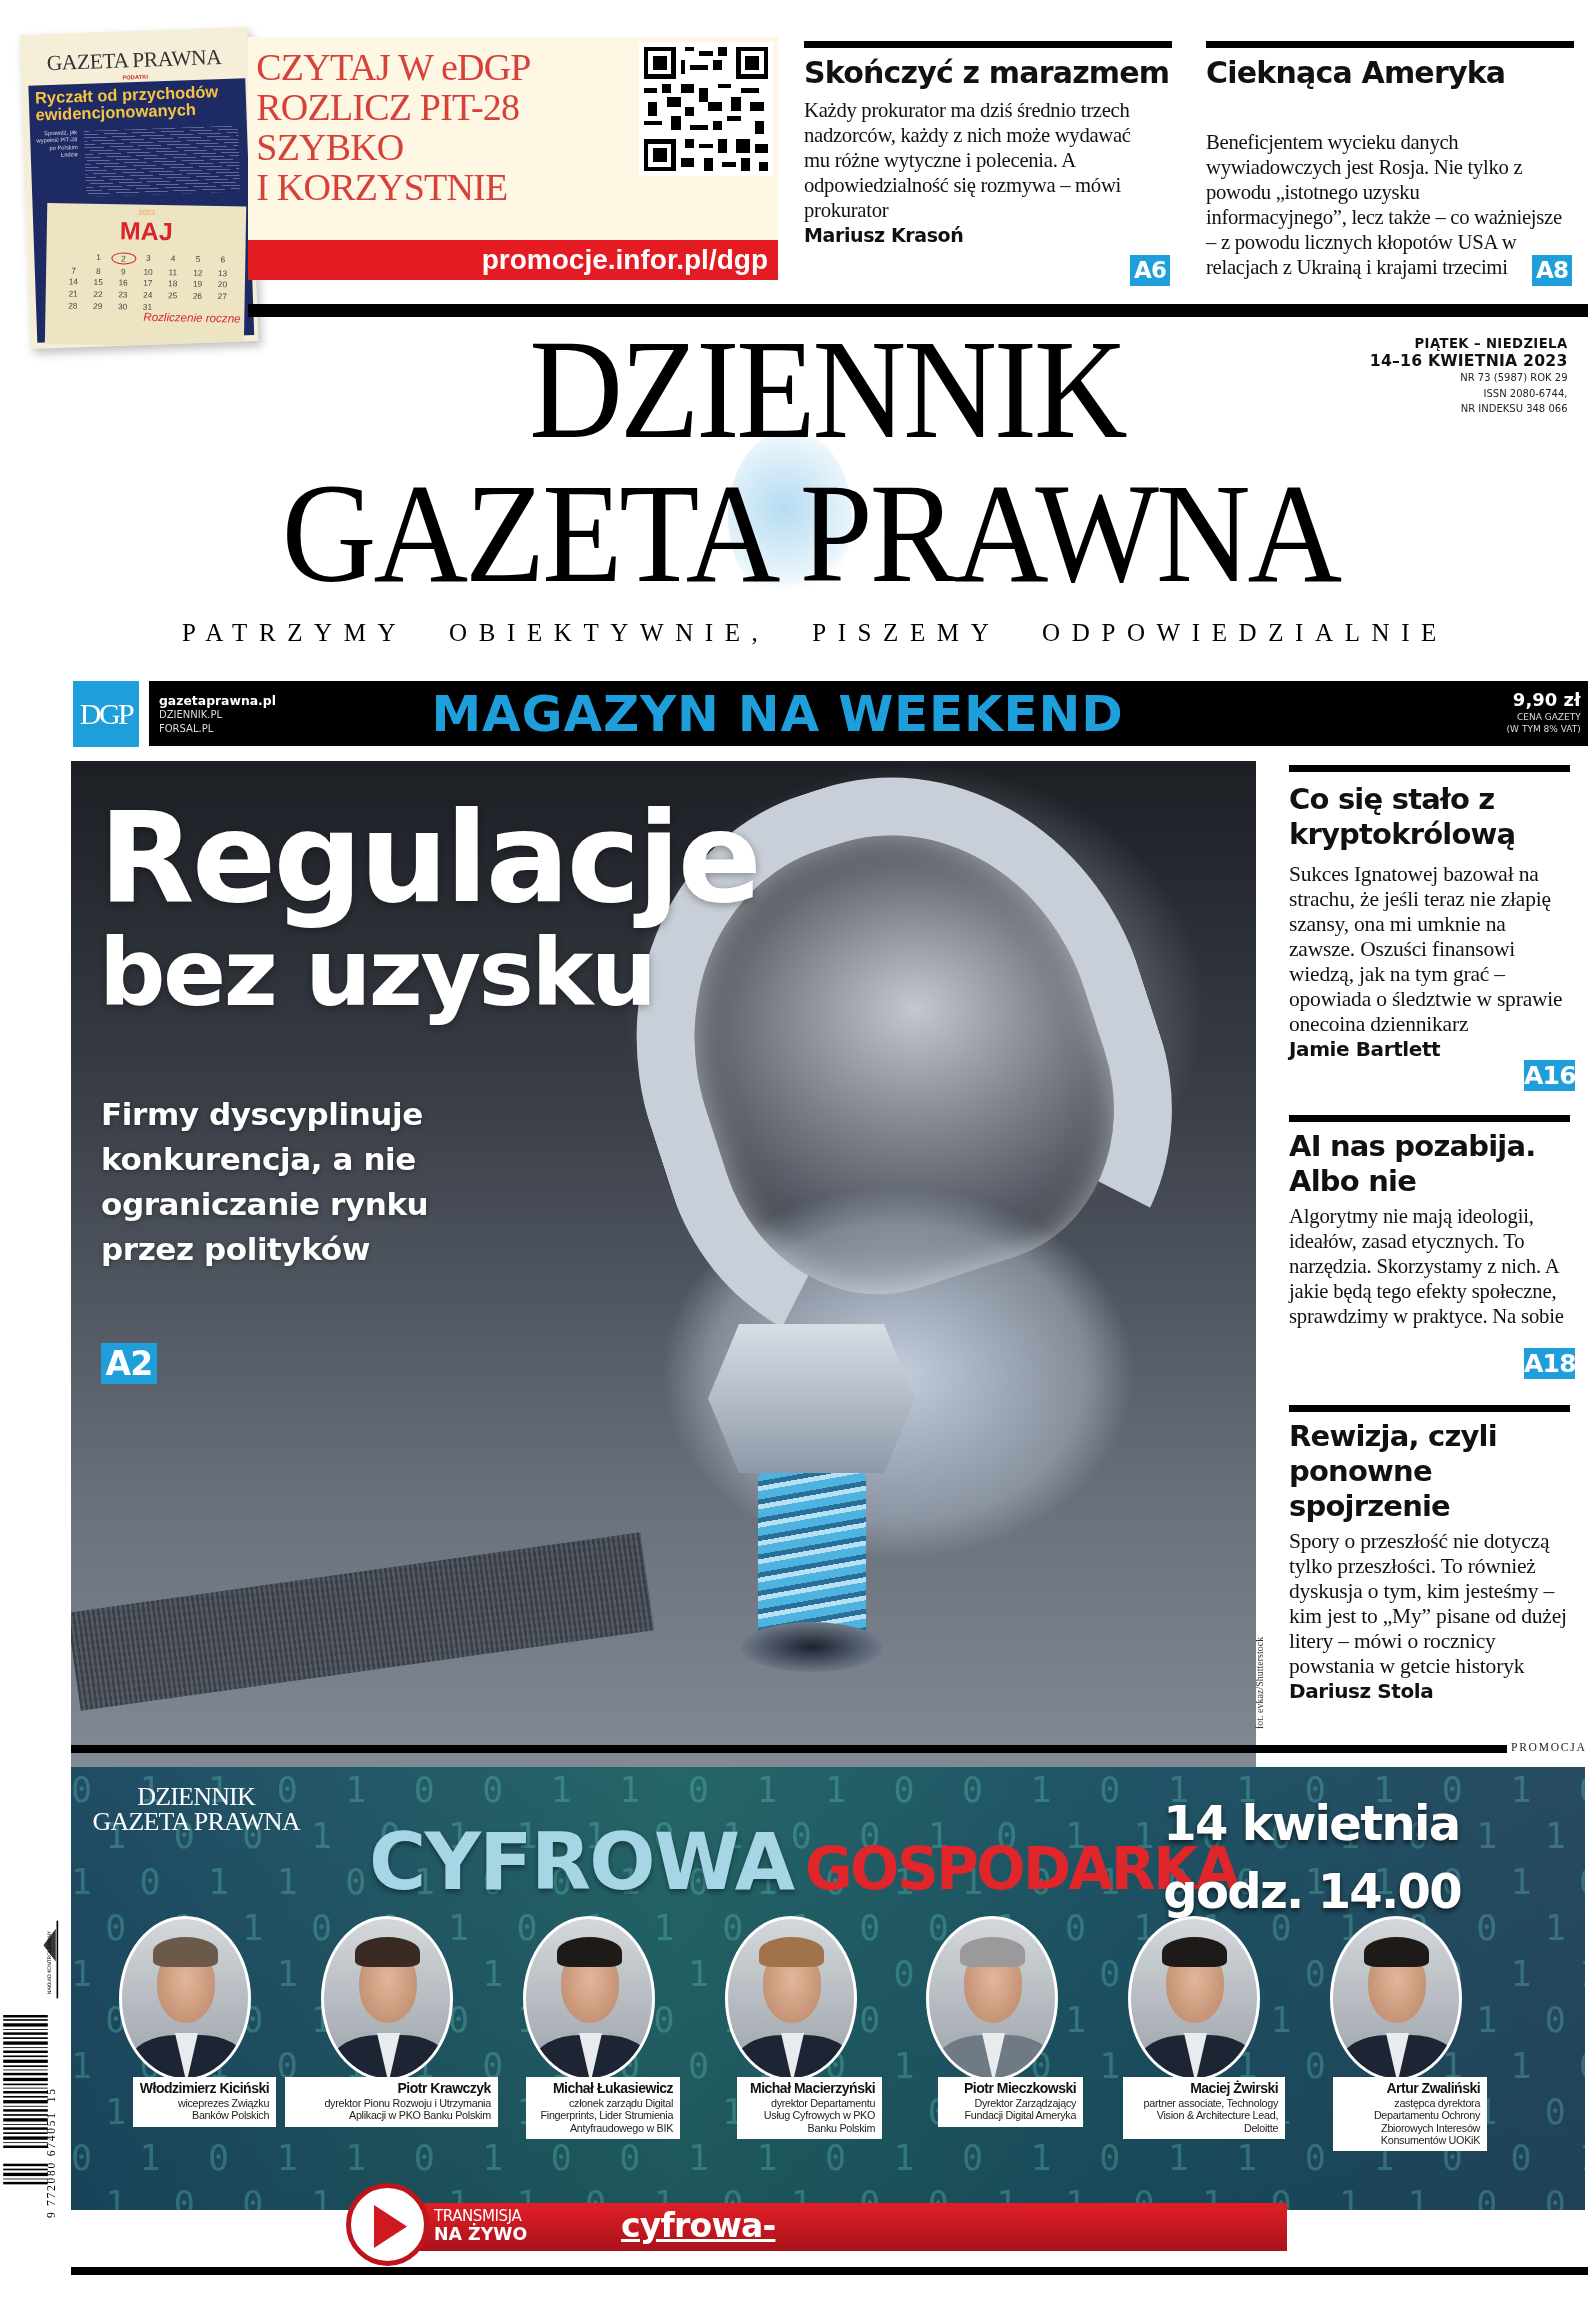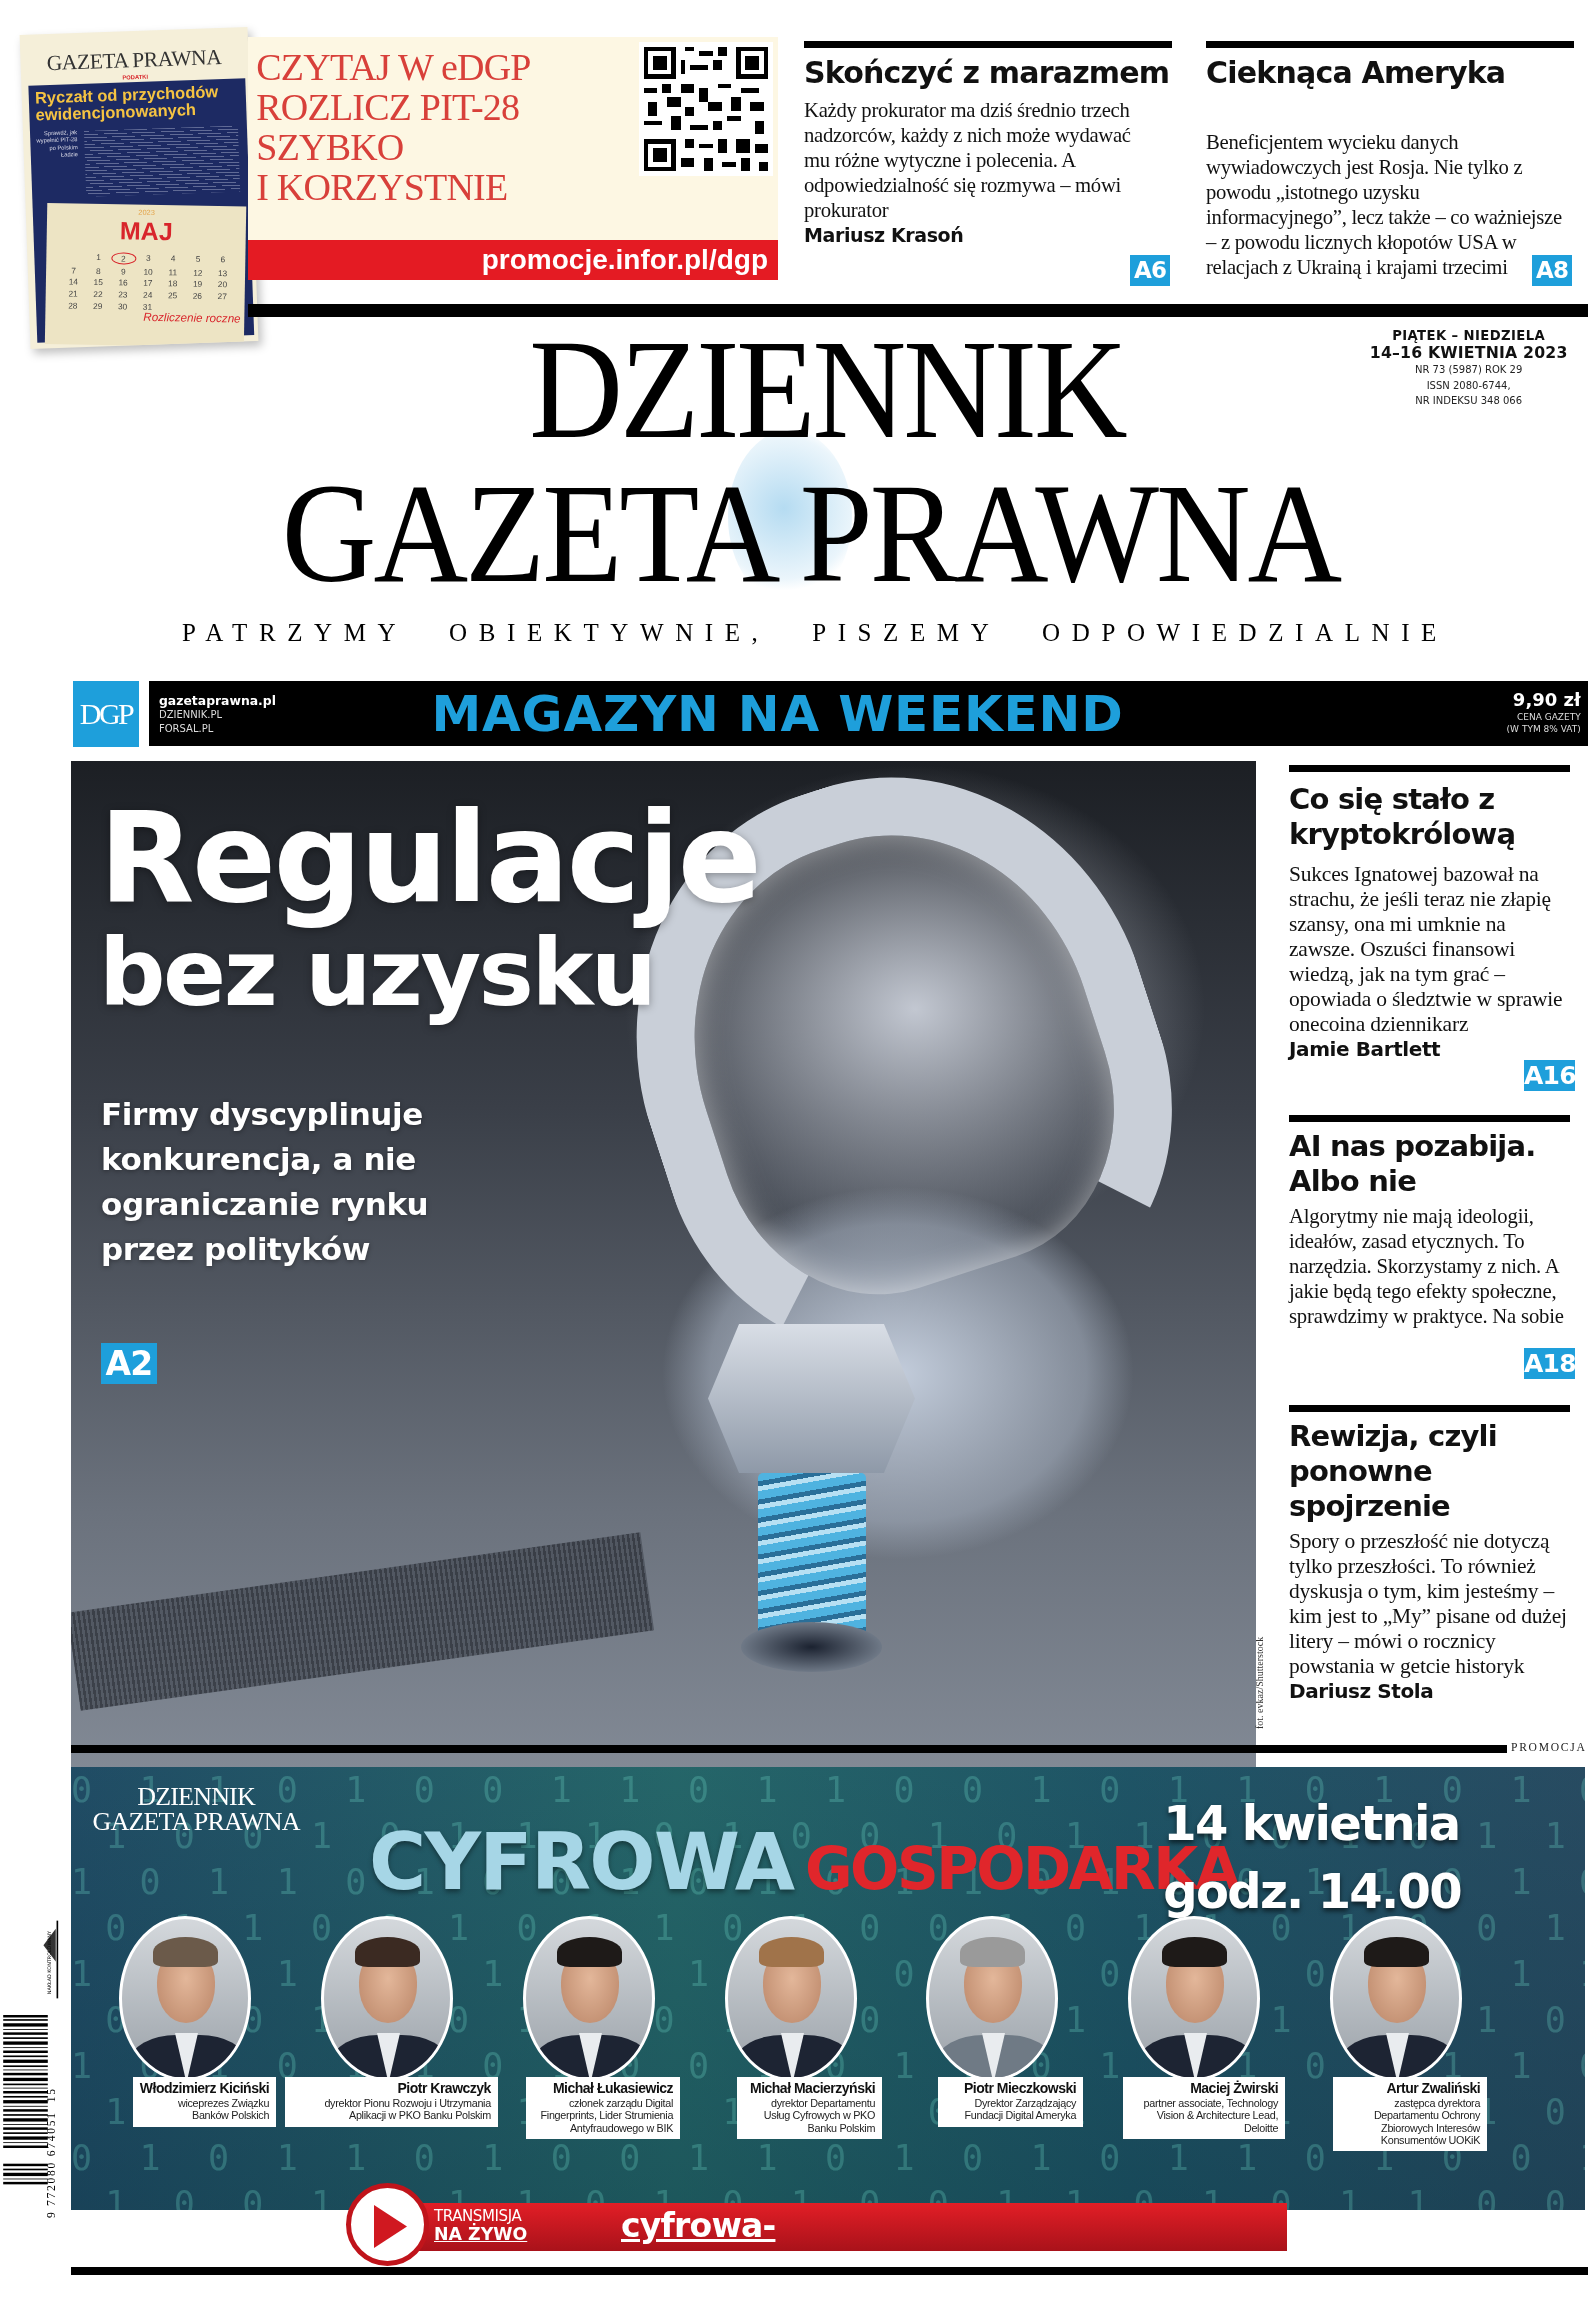--- a/index.html
+++ b/index.html
@@ -54,21 +54,21 @@
   .t1 p { font-size: 20.7px; line-height: 25px; margin-top: 8.3px; width: 356px; letter-spacing:-0.3px; }
   .t1 .author { font-size: 19px; line-height: 23px; }
   .t1 .page-ref { left: 326px; top: 214px; width: 40px; height: 31px; font-size: 23px; line-height:31px; }
 
   .t2 { left: 1206px; top: 41px; width: 368px; }
   .t2 h3 { font-size: 30px; line-height: 35px; margin-top:3.3px; }
   .t2 p { font-size: 20.7px; line-height: 25px; margin-top: 40px; width: 356px; letter-spacing:-0.3px; }
   .t2 .page-ref { left: 326px; top: 214px; width: 40px; height: 31px; font-size: 23px; line-height:31px; }
 
   
-  .edition { right: 21.5px; top: 328px; text-align: center; font-family:"DejaVu Sans", sans-serif; color:#111; }
+  .edition { right: 21.5px; top: 336px; text-align: right; font-family:"DejaVu Sans", sans-serif; color:#111; }
   .edition .days { font-size: 13.2px; font-weight: bold; letter-spacing: 0.4px; }
   .edition .dates { font-size: 15.7px; font-weight: bold; letter-spacing: 0.2px; }
   .edition .meta { font-size: 10px; line-height: 15.7px; color:#222; }
 
   .mast-line1 { left: 430px; top: 319px; width: 794px; text-align:center;
     font-family: "Liberation Serif", serif; font-size: 141px; line-height: 141px; letter-spacing: -3.3px; color:#000;
     transform: scaleX(0.92); transform-origin: center; }
   .mast-line2 { left: 165px; top: 463px; width: 1291px; text-align:center;
     font-family: "Liberation Serif", serif; font-size: 141px; line-height: 141px; letter-spacing: -3.3px; color:#000;
     transform: scaleX(0.93); transform-origin: center; }
@@ -162,21 +162,21 @@
   .speaker .portrait .suit { position:absolute; left: 8.3px; top: 116px; width: 116px; height: 66px; border-radius: 40% 40% 0 0; background:#1d2433; }
   .speaker .portrait .shirt { position:absolute; left: 53px; top: 114px; width: 23px; height: 50px; background:#e9ecef; clip-path: polygon(0 0, 100% 0, 50% 100%); }
   .speaker .card { position:absolute; top: 161px; right: 3.3px; background:#fff; padding: 3.3px 6.6px 5px 6.6px; text-align:right;
     font-family: "Liberation Sans", sans-serif; max-width: 223px; }
   .speaker .card .nm { font-size: 14px; font-weight:bold; line-height: 16.5px; letter-spacing:-0.5px; white-space: nowrap; }
   .speaker .card .rl { font-size: 10.8px; line-height: 12.4px; letter-spacing:-0.3px; color:#222; }
 
   .live-bar { left: 389px; top: 2203px; width: 898px; height: 48px; background: linear-gradient(180deg, #e21e26, #a9121a); }
   .live-bar .lbl { position:absolute; left: 45px; top: 4.1px; color:#fff; font-family:"DejaVu Sans", sans-serif; line-height: 18px; }
   .live-bar .lbl .a { font-size: 15px; letter-spacing: -0.4px; }
-  .live-bar .lbl .b { font-size: 17.4px; font-weight:bold;text-decoration:underline; }
+  .live-bar .lbl .b { font-size: 17.4px; font-weight:bold; }
   .live-bar .url { position:absolute; left: 232px; top: 3.3px; color:#fff; font-family:"DejaVu Sans", sans-serif; font-weight:bold;
     font-size: 33px; line-height: 40px; text-decoration: underline; letter-spacing:-0.8px; }
   .play-btn { left: 346px; top: 2183px; width: 83px; height: 83px; border-radius: 50%; background:#fff; border: 5px solid #c0141b; }
   .play-btn svg { position:absolute; left: 23px; top: 16.5px; }
   .bottom-rule { left: 71px; top: 2267px; width: 1518px; height: 8.3px; background:#000; }
 
   
   .barcode { left: 3.3px; top: 2015px; width: 45px; height: 190px; }
   .barcode-num { left: 45px; top: 2019px; width: 15px; height: 199px; writing-mode: vertical-rl; transform: rotate(180deg);
     font-family: "Liberation Serif", serif; font-size: 11.6px; letter-spacing: 1.7px; color:#000; }

